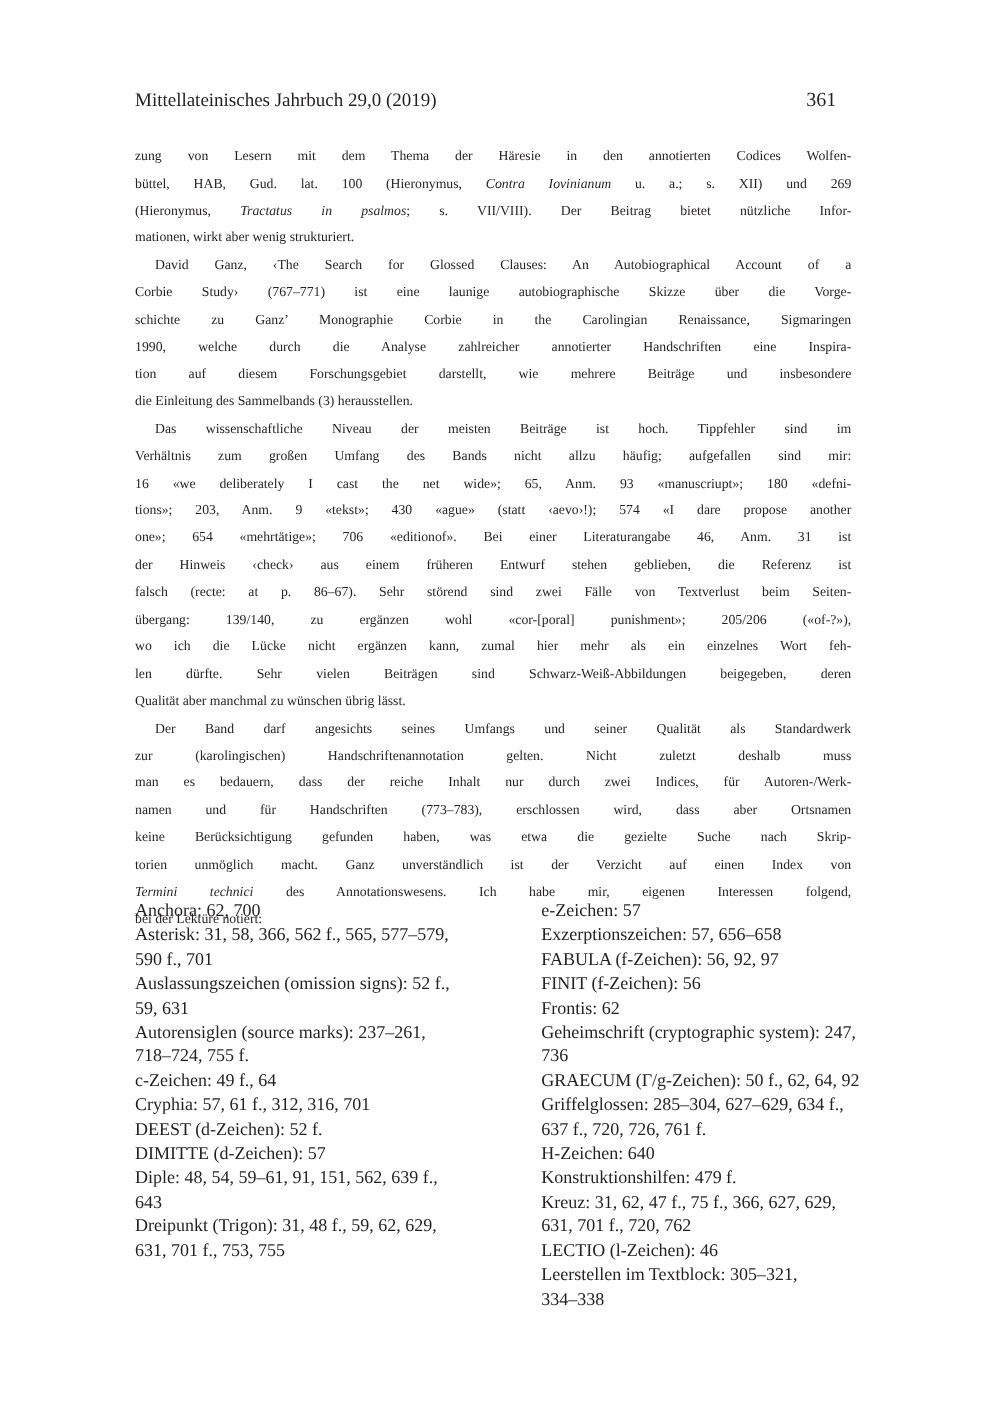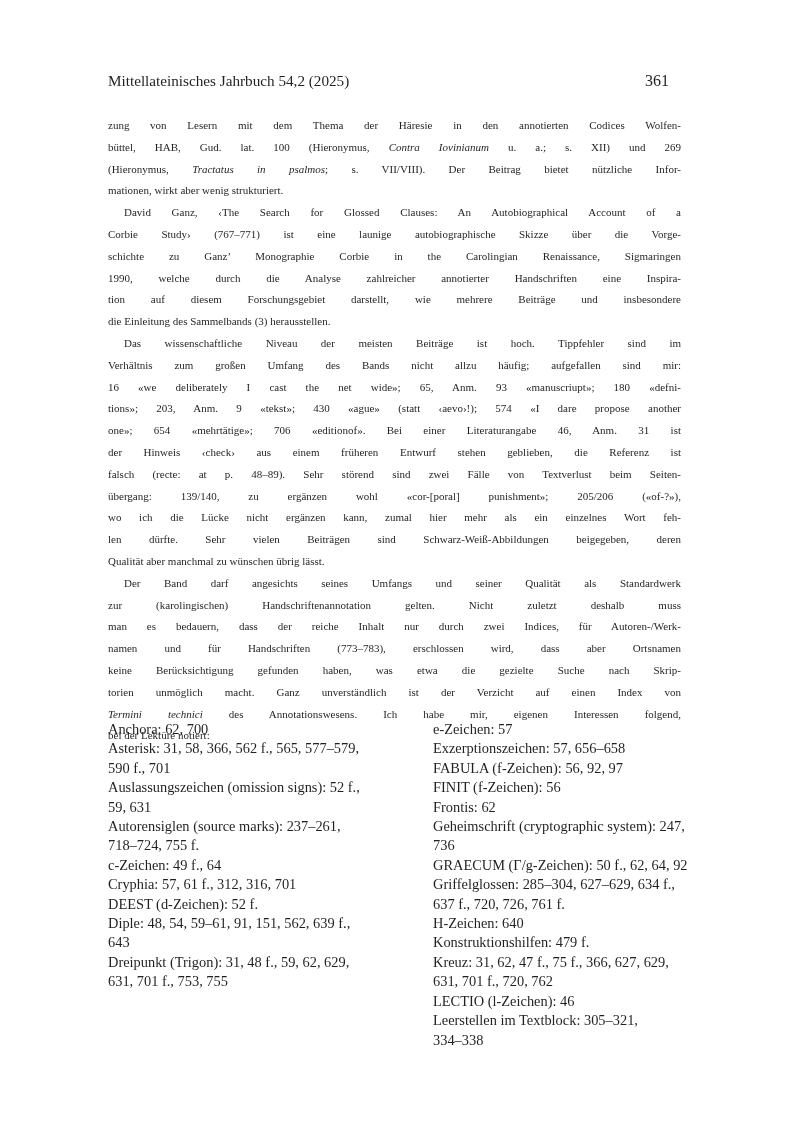--- a/index.html
+++ b/index.html
@@ -81,21 +81,21 @@
     }
     .index-entry .line {
       display: block;
       white-space: nowrap;
     }
   </style>
 </head>
 <body>
 
 <div class="page-header">
-  <span class="running-title">Mittellateinisches Jahrbuch 54,2 (2025)</span>
+  <span class="running-title">Mittellateinisches Jahrbuch 29,0 (2019)</span>
   <span class="page-number">361</span>
 </div>
 
 <div class="body-text" id="body-text">
     <p>
       <span class="ln"><span>zung von Lesern mit dem Thema der Häresie in den annotierten Codices Wolfen-</span></span>
       <span class="ln"><span>büttel, HAB, Gud. lat. 100 (Hieronymus, </span><em>Contra Iovinianum</em><span> u. a.; s. XII) und 269</span></span>
       <span class="ln"><span>(Hieronymus, </span><em>Tractatus in psalmos</em><span>; s. VII/VIII). Der Beitrag bietet nützliche Infor-</span></span>
       <span class="ln last"><span>mationen, wirkt aber wenig strukturiert.</span></span>
     </p>
@@ -107,21 +107,21 @@
       <span class="ln"><span>tion auf diesem Forschungsgebiet darstellt, wie mehrere Beiträge und insbesondere</span></span>
       <span class="ln last"><span>die Einleitung des Sammelbands (3) herausstellen.</span></span>
     </p>
     <p>
       <span class="ln" style="padding-left: 16px;"><span>Das wissenschaftliche Niveau der meisten Beiträge ist hoch. Tippfehler sind im</span></span>
       <span class="ln"><span>Verhältnis zum großen Umfang des Bands nicht allzu häufig; aufgefallen sind mir:</span></span>
       <span class="ln"><span>16 «we deliberately I cast the net wide»; 65, Anm. 93 «manuscriupt»; 180 «defni-</span></span>
       <span class="ln"><span>tions»; 203, Anm. 9 «tekst»; 430 «ague» (statt ‹aevo›!); 574 «I dare propose another</span></span>
       <span class="ln"><span>one»; 654 «mehrtätige»; 706 «editionof». Bei einer Literaturangabe 46, Anm. 31 ist</span></span>
       <span class="ln"><span>der Hinweis ‹check› aus einem früheren Entwurf stehen geblieben, die Referenz ist</span></span>
-      <span class="ln"><span>falsch (recte: at p. 48–89). Sehr störend sind zwei Fälle von Textverlust beim Seiten-</span></span>
+      <span class="ln"><span>falsch (recte: at p. 86–67). Sehr störend sind zwei Fälle von Textverlust beim Seiten-</span></span>
       <span class="ln"><span>übergang: 139/140, zu ergänzen wohl «cor-[poral] punishment»; 205/206 («of-?»),</span></span>
       <span class="ln"><span>wo ich die Lücke nicht ergänzen kann, zumal hier mehr als ein einzelnes Wort feh-</span></span>
       <span class="ln"><span>len dürfte. Sehr vielen Beiträgen sind Schwarz-Weiß-Abbildungen beigegeben, deren</span></span>
       <span class="ln last"><span>Qualität aber manchmal zu wünschen übrig lässt.</span></span>
     </p>
     <p>
       <span class="ln" style="padding-left: 16px;"><span>Der Band darf angesichts seines Umfangs und seiner Qualität als Standardwerk</span></span>
       <span class="ln"><span>zur (karolingischen) Handschriftenannotation gelten. Nicht zuletzt deshalb muss</span></span>
       <span class="ln"><span>man es bedauern, dass der reiche Inhalt nur durch zwei Indices, für Autoren-/Werk-</span></span>
       <span class="ln"><span>namen und für Handschriften (773–783), erschlossen wird, dass aber Ortsnamen</span></span>
@@ -152,20 +152,23 @@
       <div class="index-entry">
         <span class="line">c-Zeichen: 49 f., 64</span>
       </div>
       <div class="index-entry">
         <span class="line">Cryphia: 57, 61 f., 312, 316, 701</span>
       </div>
       <div class="index-entry">
         <span class="line">DEEST (d-Zeichen): 52 f.</span>
       </div>
       <div class="index-entry">
+        <span class="line">DIMITTE (d-Zeichen): 57</span>
+      </div>
+      <div class="index-entry">
         <span class="line">Diple: 48, 54, 59–61, 91, 151, 562, 639 f.,</span>
         <span class="line">643</span>
       </div>
       <div class="index-entry">
         <span class="line">Dreipunkt (Trigon): 31, 48 f., 59, 62, 629,</span>
         <span class="line">631, 701 f., 753, 755</span>
       </div>
     </div>
   <div class="index-col right" id="index-right">
       <div class="index-entry">

